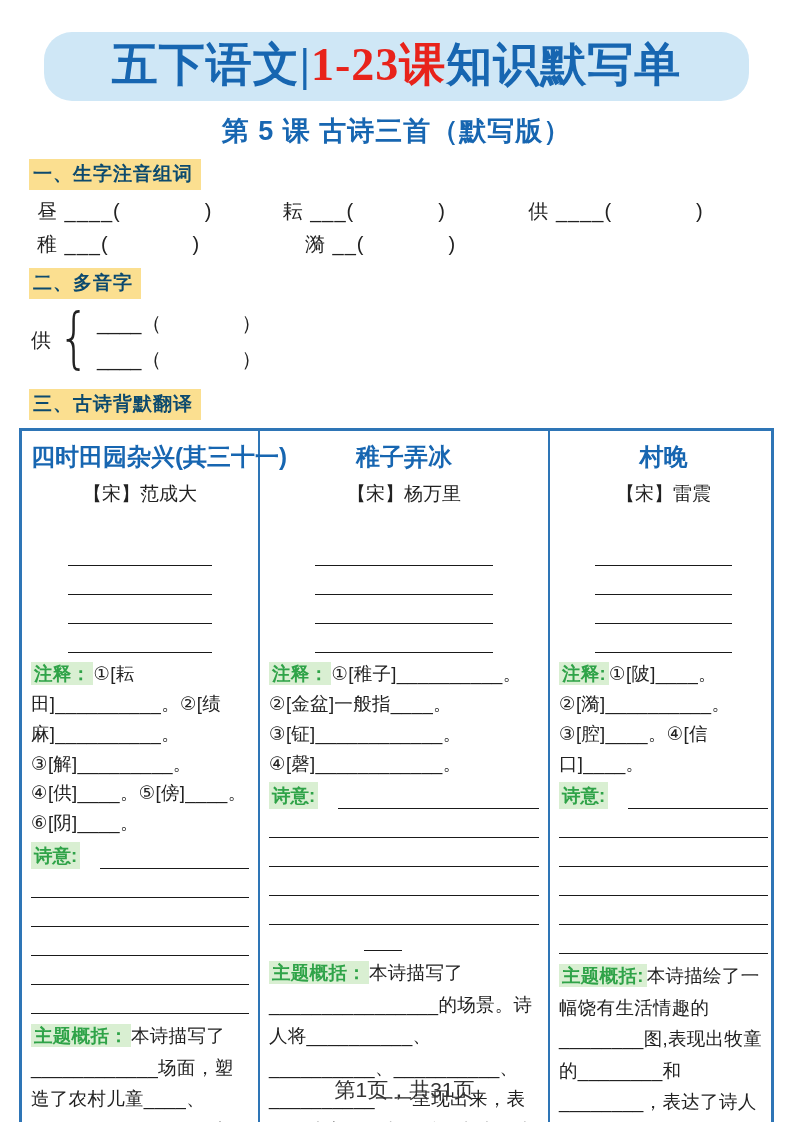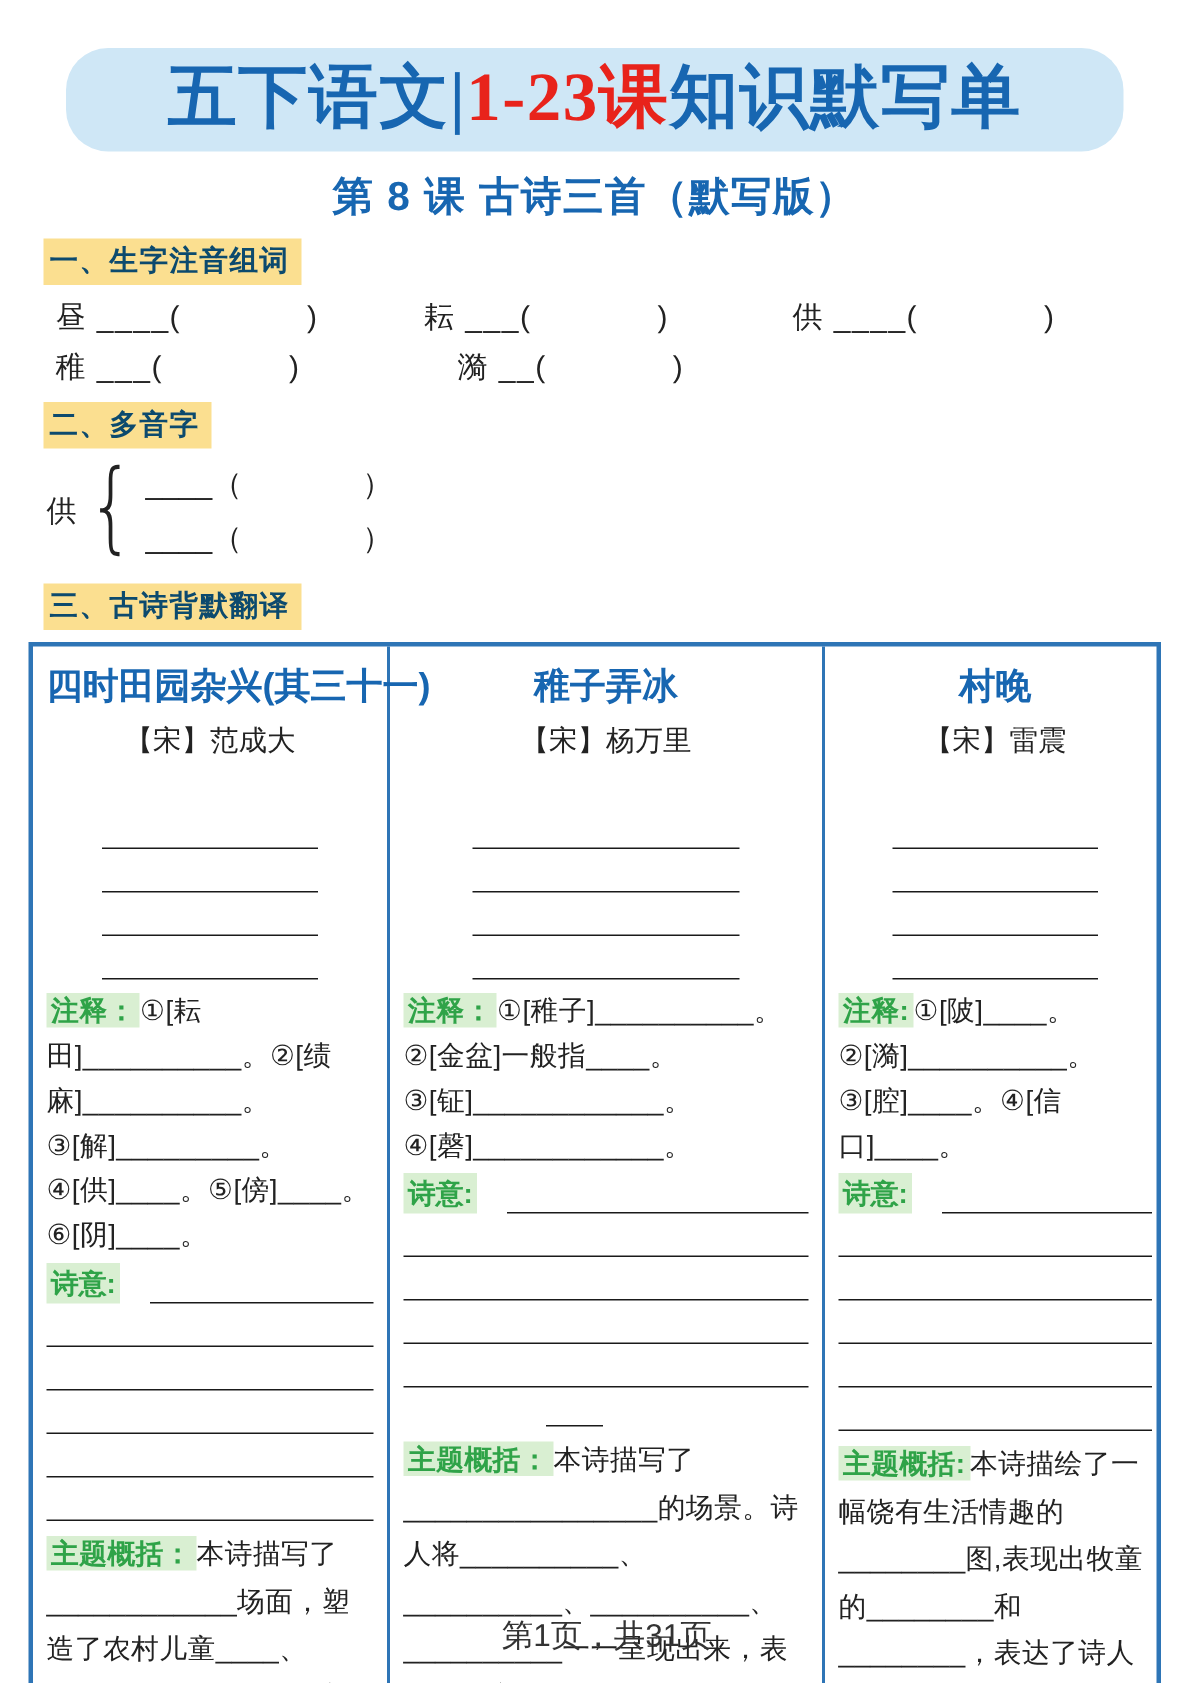--- a/index.html
+++ b/index.html
@@ -124,21 +124,21 @@
 </style>
 </head>
 <body>
 
 <div class="page">
 
   <div class="banner">
     <span class="blue">五下语文|</span><span class="red">1-23课</span><span class="blue">知识默写单</span>
   </div>
 
-  <div class="lesson-title">第 8 课 古诗三首（默写版）</div>
+  <div class="lesson-title">第 5 课 古诗三首（默写版）</div>
 
   <div class="content">
 
     
     <div class="sec-head">一、生字注音组词</div>
     <div class="pinyin-row">
       <span class="group">昼 ____(　　　　)</span>
       <span class="group">耘 ___(　　　　)</span>
       <span class="group">供 ____(　　　　)</span>
     </div>

